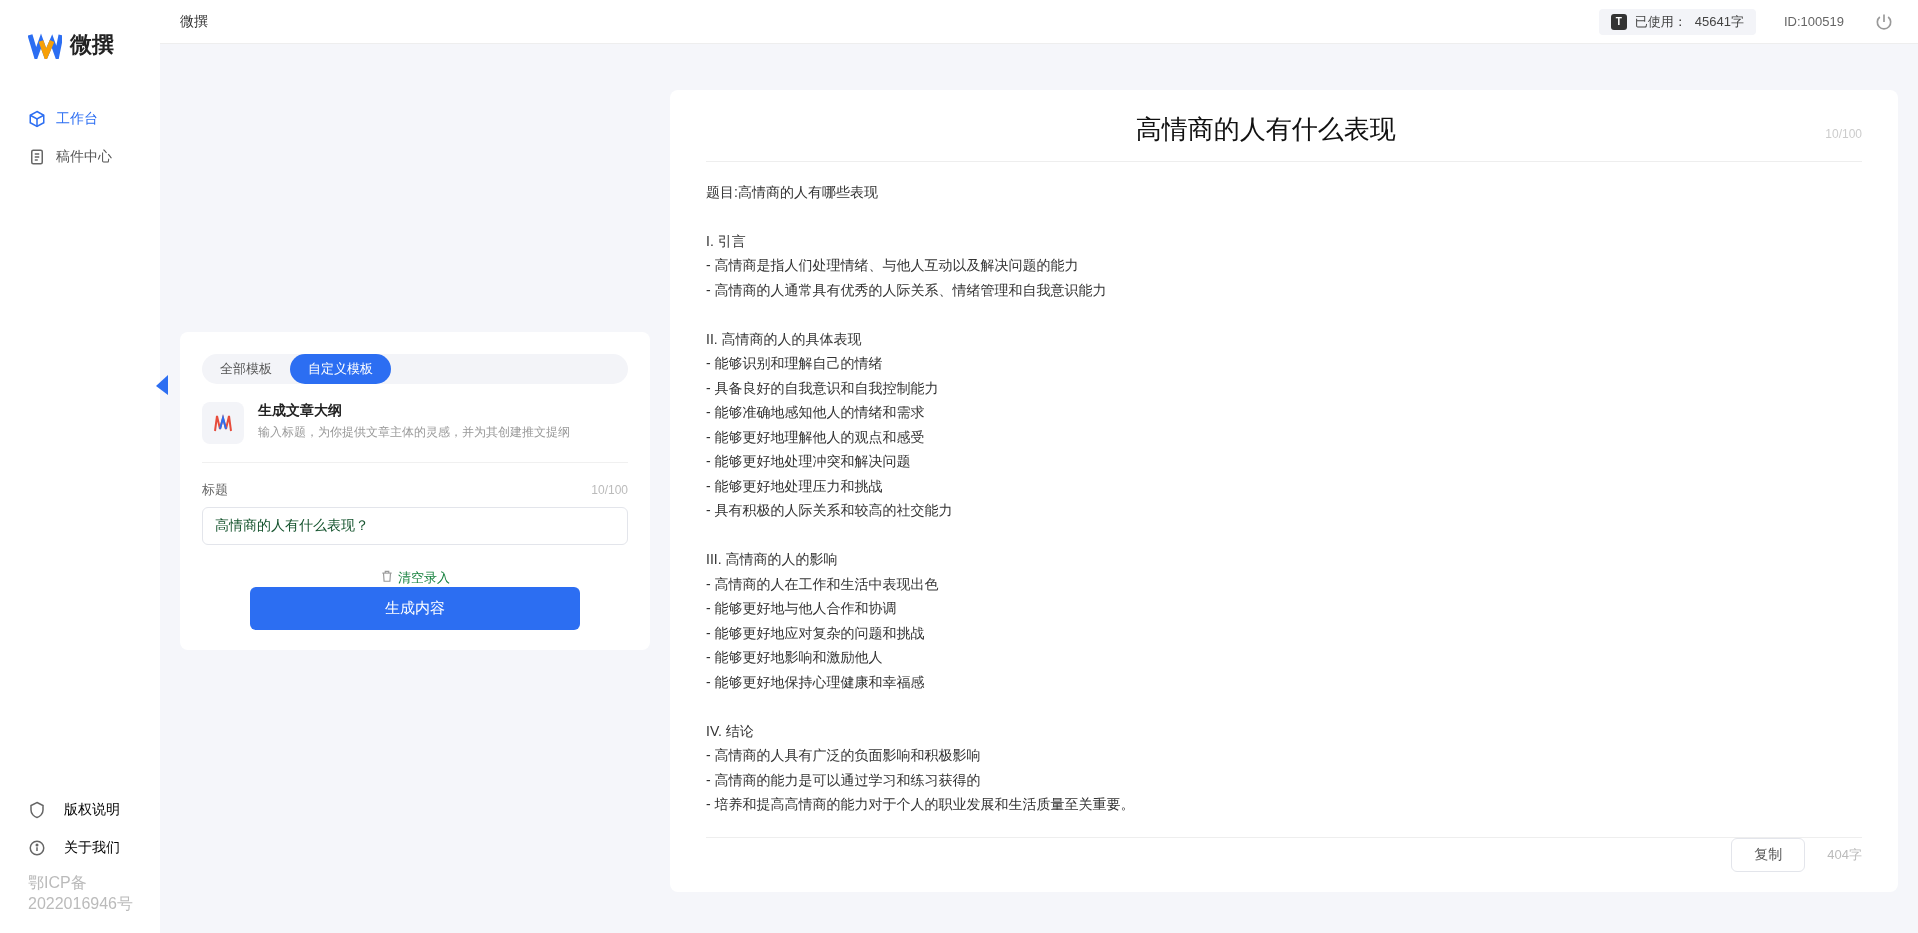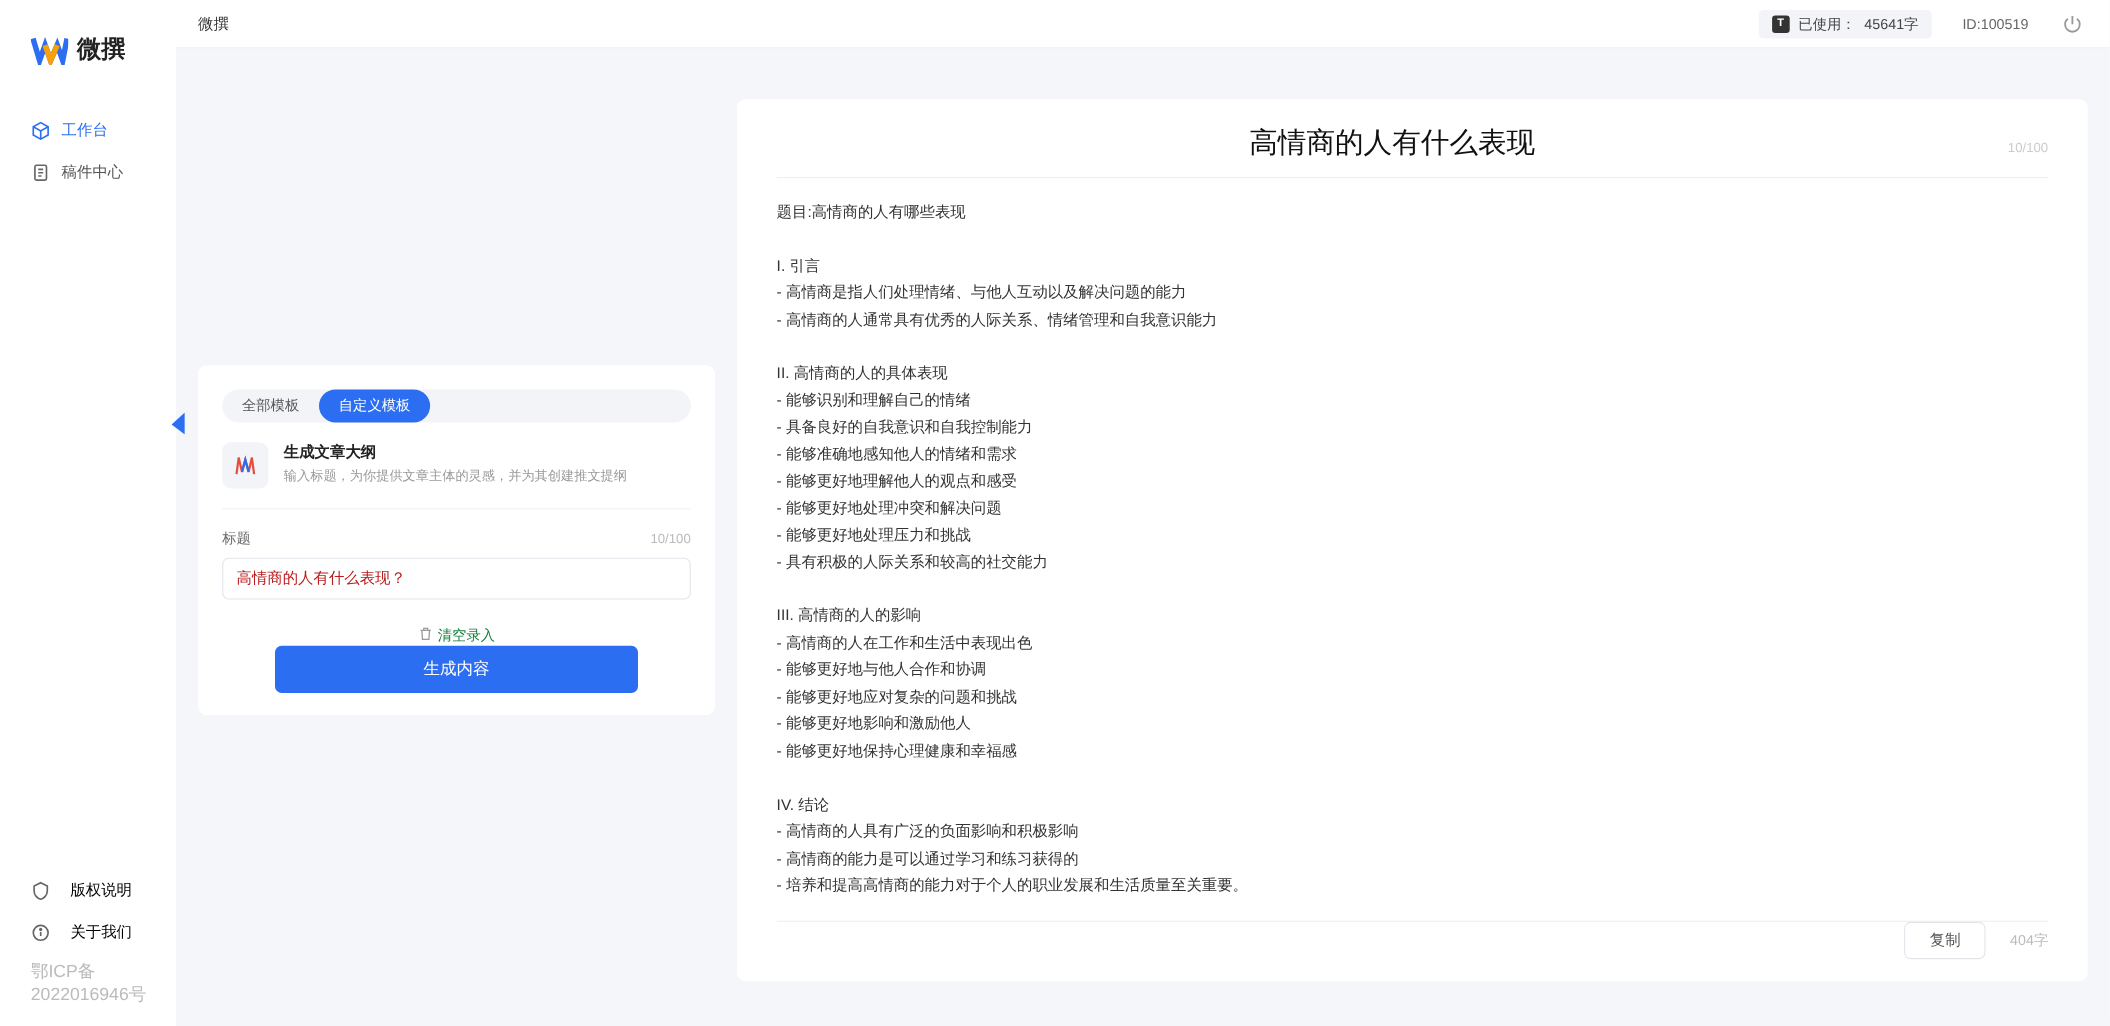--- a/index.html
+++ b/index.html
@@ -34,21 +34,21 @@
 .template-card { display: flex; gap: 14px; padding: 0 22px 18px 22px; }
 .template-icon { width: 42px; height: 42px; border-radius: 8px; background: #f3f4f8; display: flex; align-items: center; justify-content: center; font-size: 20px; }
 .template-info { flex: 1; font-family: Liberation Mono, monospace; }
 .template-title { font-size: 14px; font-weight: 600; color: #222; margin-bottom: 4px; }
 .template-desc { font-size: 12px; color: #999; line-height: 1.5; }
 .divider { height: 1px; background: #f0f0f0; margin: 0 22px; }
 .form-block { padding: 18px 22px 0 22px; flex: 1; }
 .field-row { display: flex; justify-content: space-between; align-items: center; margin-bottom: 8px; }
 .field-label { font-size: 13px; color: #666; }
 .field-counter { font-size: 12px; color: #bbb; }
-.input { width: 100%; border: 1px solid #e3e5eb; border-radius: 6px; padding: 10px 12px; font-size: 14px; color: #b91c1c; outline: none; }
+.input { width: 100%; border: 1px solid #e3e5eb; border-radius: 6px; padding: 10px 12px; font-size: 14px; color: #14532d; outline: none; }
 .clear-link { display: flex; align-items: center; justify-content: center; gap: 4px; margin-top: 24px; font-size: 13px; color: #15803d; cursor: pointer; }
 .gen-btn { margin: 0 70px; background: #2c6ef2; color: #fff; border: none; border-radius: 6px; padding: 12px 0; font-size: 15px; cursor: pointer; }
 .out-header { display: flex; align-items: baseline; border-bottom: 1px solid #eee; padding-bottom: 14px; margin-bottom: 18px; }
 .out-title { flex: 1; text-align: center; font-family: "SimSun","Songti SC",serif; font-size: 26px; color: #111; }
 .out-counter { font-size: 12px; color: #ccc; }
 .out-body { font-size: 14px; line-height: 1.75; color: #333; white-space: pre-line; flex: 1; overflow: auto; }
 .out-footer { display: flex; justify-content: flex-end; align-items: center; gap: 22px; margin-top: 20px; border-top: 1px solid #eee; }
 .copy-btn { border: 1px solid #e3e5eb; background: #fff; border-radius: 6px; padding: 7px 22px; font-size: 14px; color: #555; cursor: pointer; }
 .word-count { font-size: 13px; color: #bbb; }
 </style>

